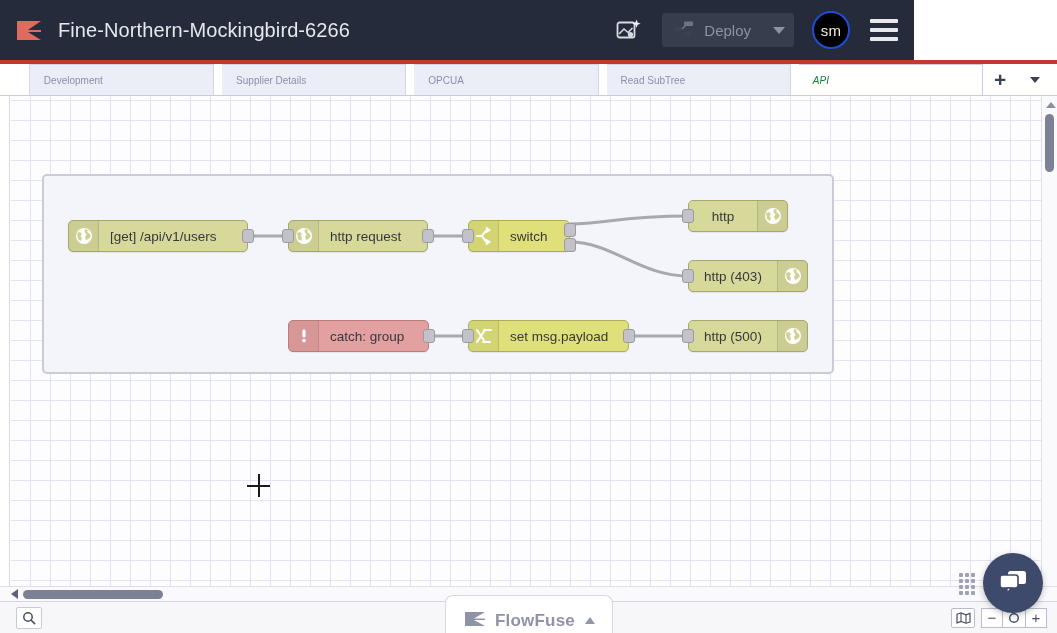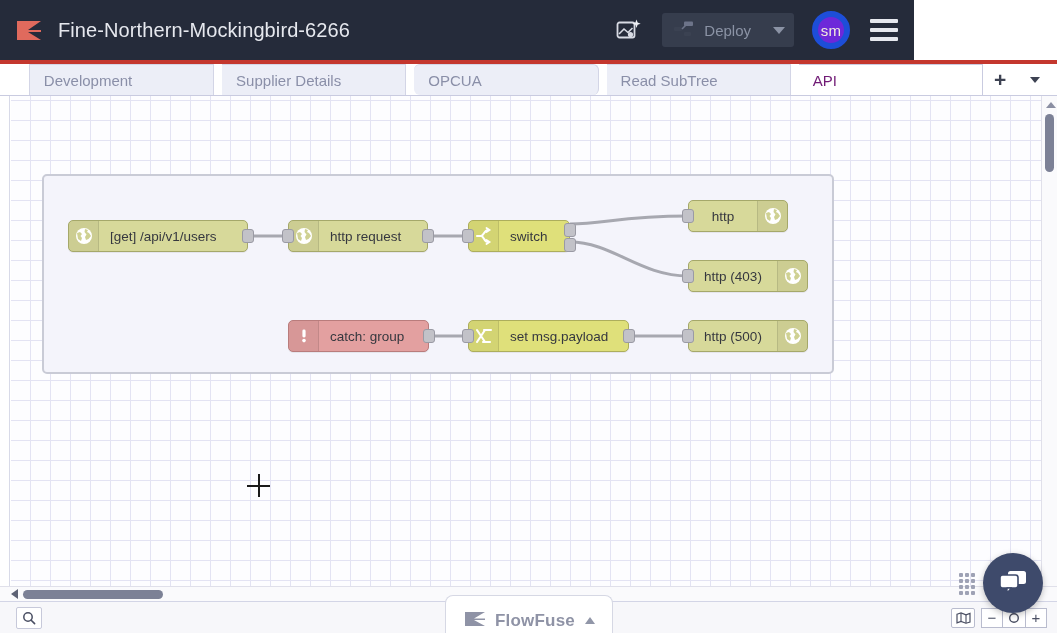--- a/index.html
+++ b/index.html
@@ -44,21 +44,21 @@
   .deploy-split{
     width:30px;height:34px;display:flex;align-items:center;justify-content:center;
     cursor:pointer;
   }
   .caret-dn{
     width:0;height:0;border-left:6px solid transparent;border-right:6px solid transparent;
     border-top:7px solid #8b93a5;
   }
   .avatar{
     width:38px;height:38px;border-radius:50%;
-    background:#6d28d9; border:6px solid #1d4ed8;
+    background:#000000; border:2px solid #1d4ed8;
     color:#f2ecdd; font-size:15px; display:flex;align-items:center;justify-content:center;
     margin-right:20px; cursor:pointer; letter-spacing:.3px;
   }
   .hamburger{
     width:28px;height:22px;display:flex;flex-direction:column;justify-content:space-between;
     cursor:pointer;
   }
   .hamburger i{ display:block;height:4px;background:#e6e8ee;border-radius:1px; }
 
   .red-rule{
@@ -68,33 +68,33 @@
   
   .tabbar{
     position:absolute; left:0; top:64px; width:1057px; height:32px;
     background:#ffffff; border-bottom:1px solid #c9cbe0;
     display:flex; align-items:flex-end;
   }
   .tab-left-pad{ width:30px; height:31px; border-right:1px solid #d3d5e6;
      background:#fff; }
   .tab{
     height:31px; min-width:40px; display:flex;align-items:center;
-    padding:0 14px; font-size:15px; color:#8a8fa8;
+    padding:0 14px; font-size:10px; color:#8a8fa8;
     background:#eceef7; border:1px solid #d3d5e6; border-bottom:none;
     border-left:none;
     cursor:pointer; white-space:nowrap;
   }
   .tab:first-of-type{ border-left:1px solid #d3d5e6; }
   .tab.active{
-    background:#ffffff; color:#701a75; border-color:#c9cbe0;
-    position:relative; z-index:3;
+    background:#ffffff; color:#15803d; border-color:#c9cbe0;
+    position:relative; z-index:3;font-style:italic;
   }
   .tab.w-dev{ width:185px; }
   .tab.w-sup{ width:185px; }
-  .tab.w-opc{ width:185px;border-radius:6px; }
+  .tab.w-opc{ width:185px; }
   .tab.w-sub{ width:185px; }
   .tab.w-api{ width:185px; }
   .tab-gap{ width:8px; height:31px; background:#fff; }
   .tabbar-actions{
     margin-left:auto; display:flex; align-items:center; height:31px;
     padding-right:8px; gap:4px; background:#fff;
   }
   .tb-plus{
     width:34px;height:31px;display:flex;align-items:center;justify-content:center;
     color:#3d4252; font-size:21px; font-weight:700; cursor:pointer; line-height:1;

